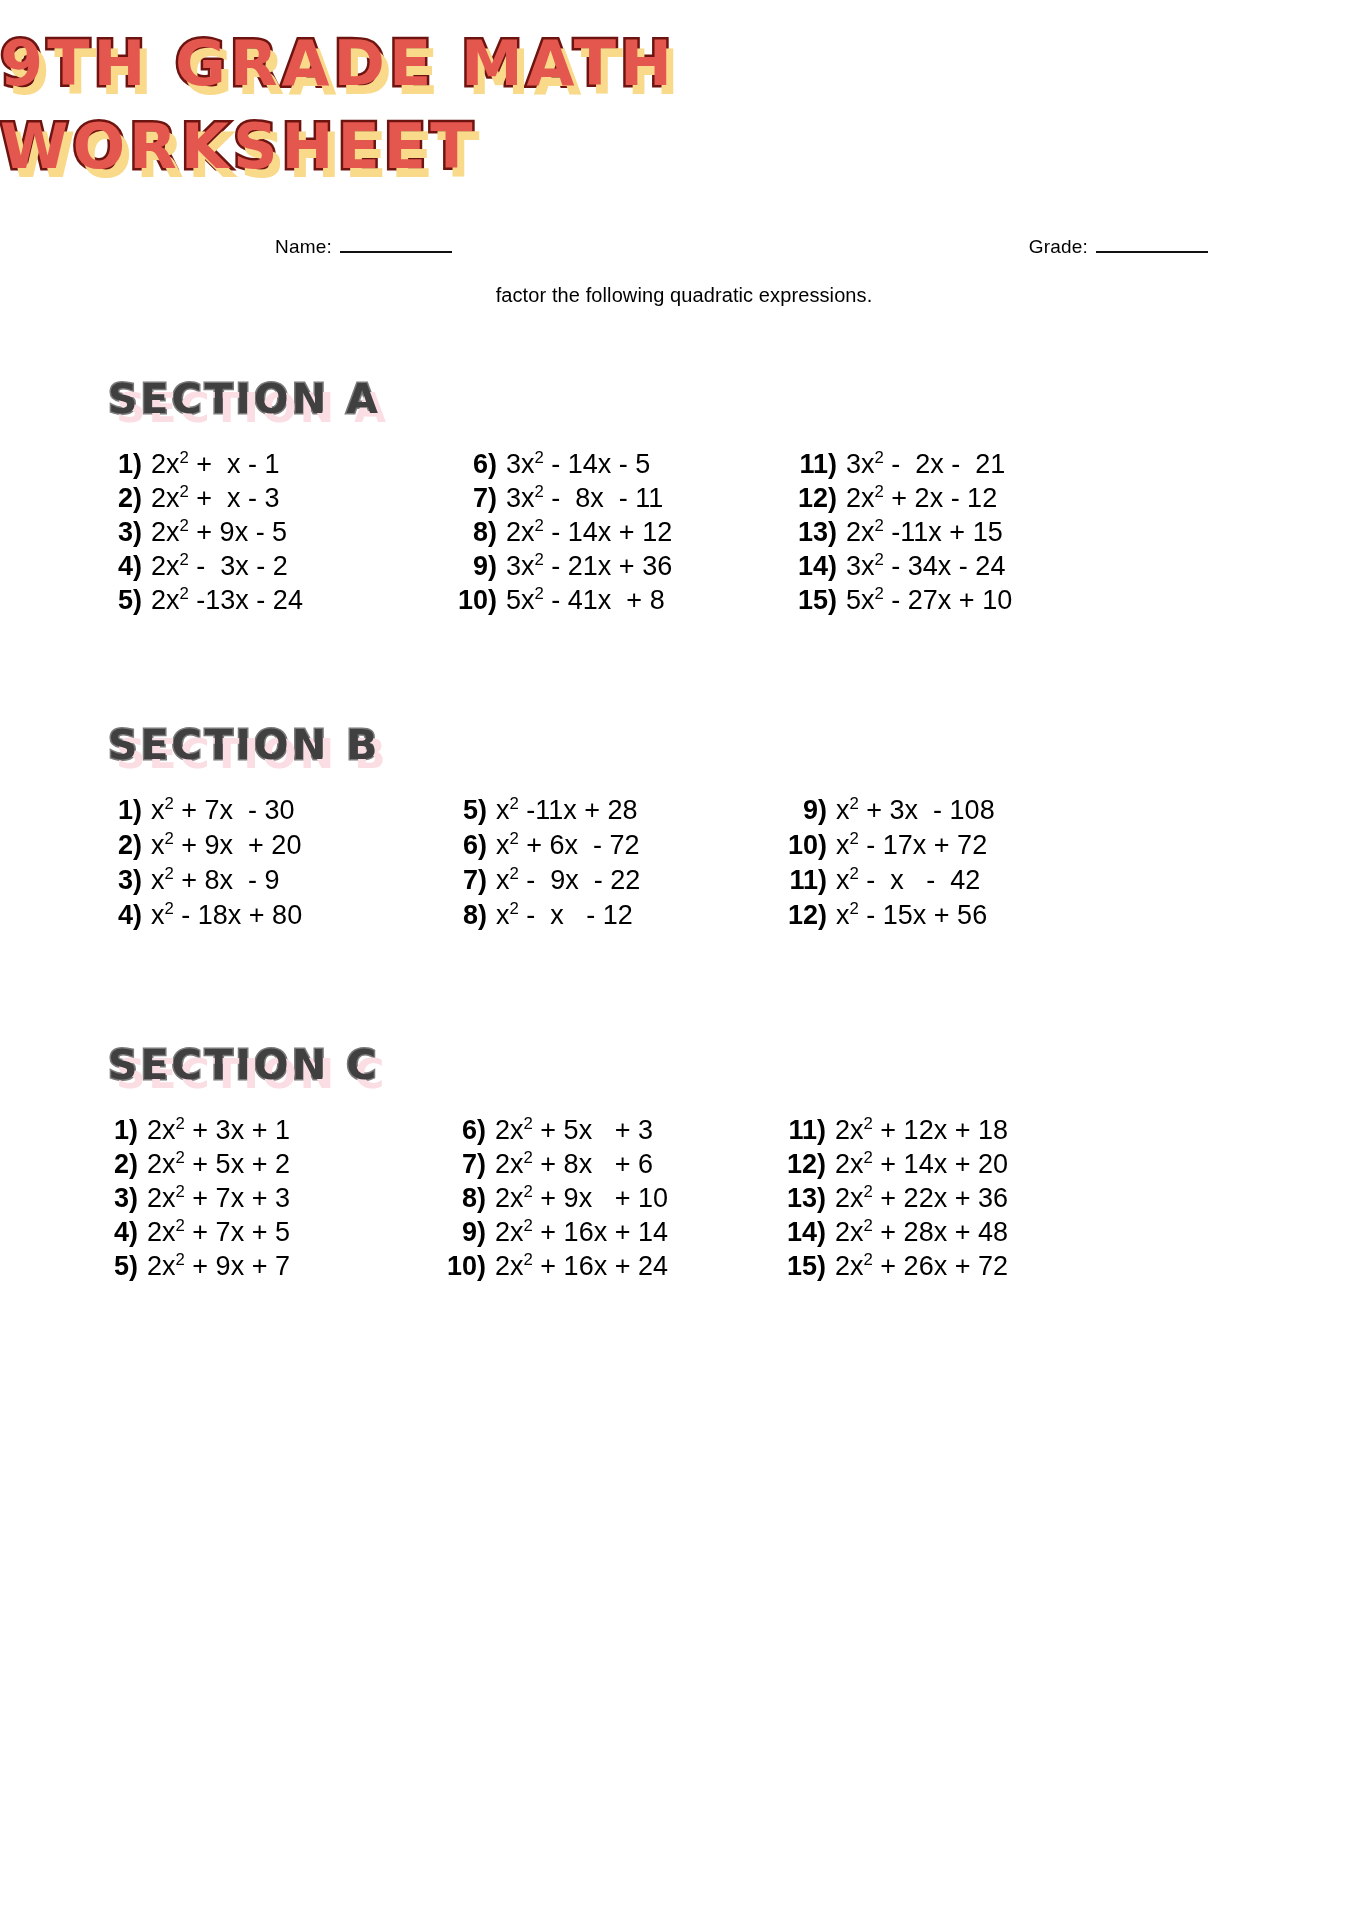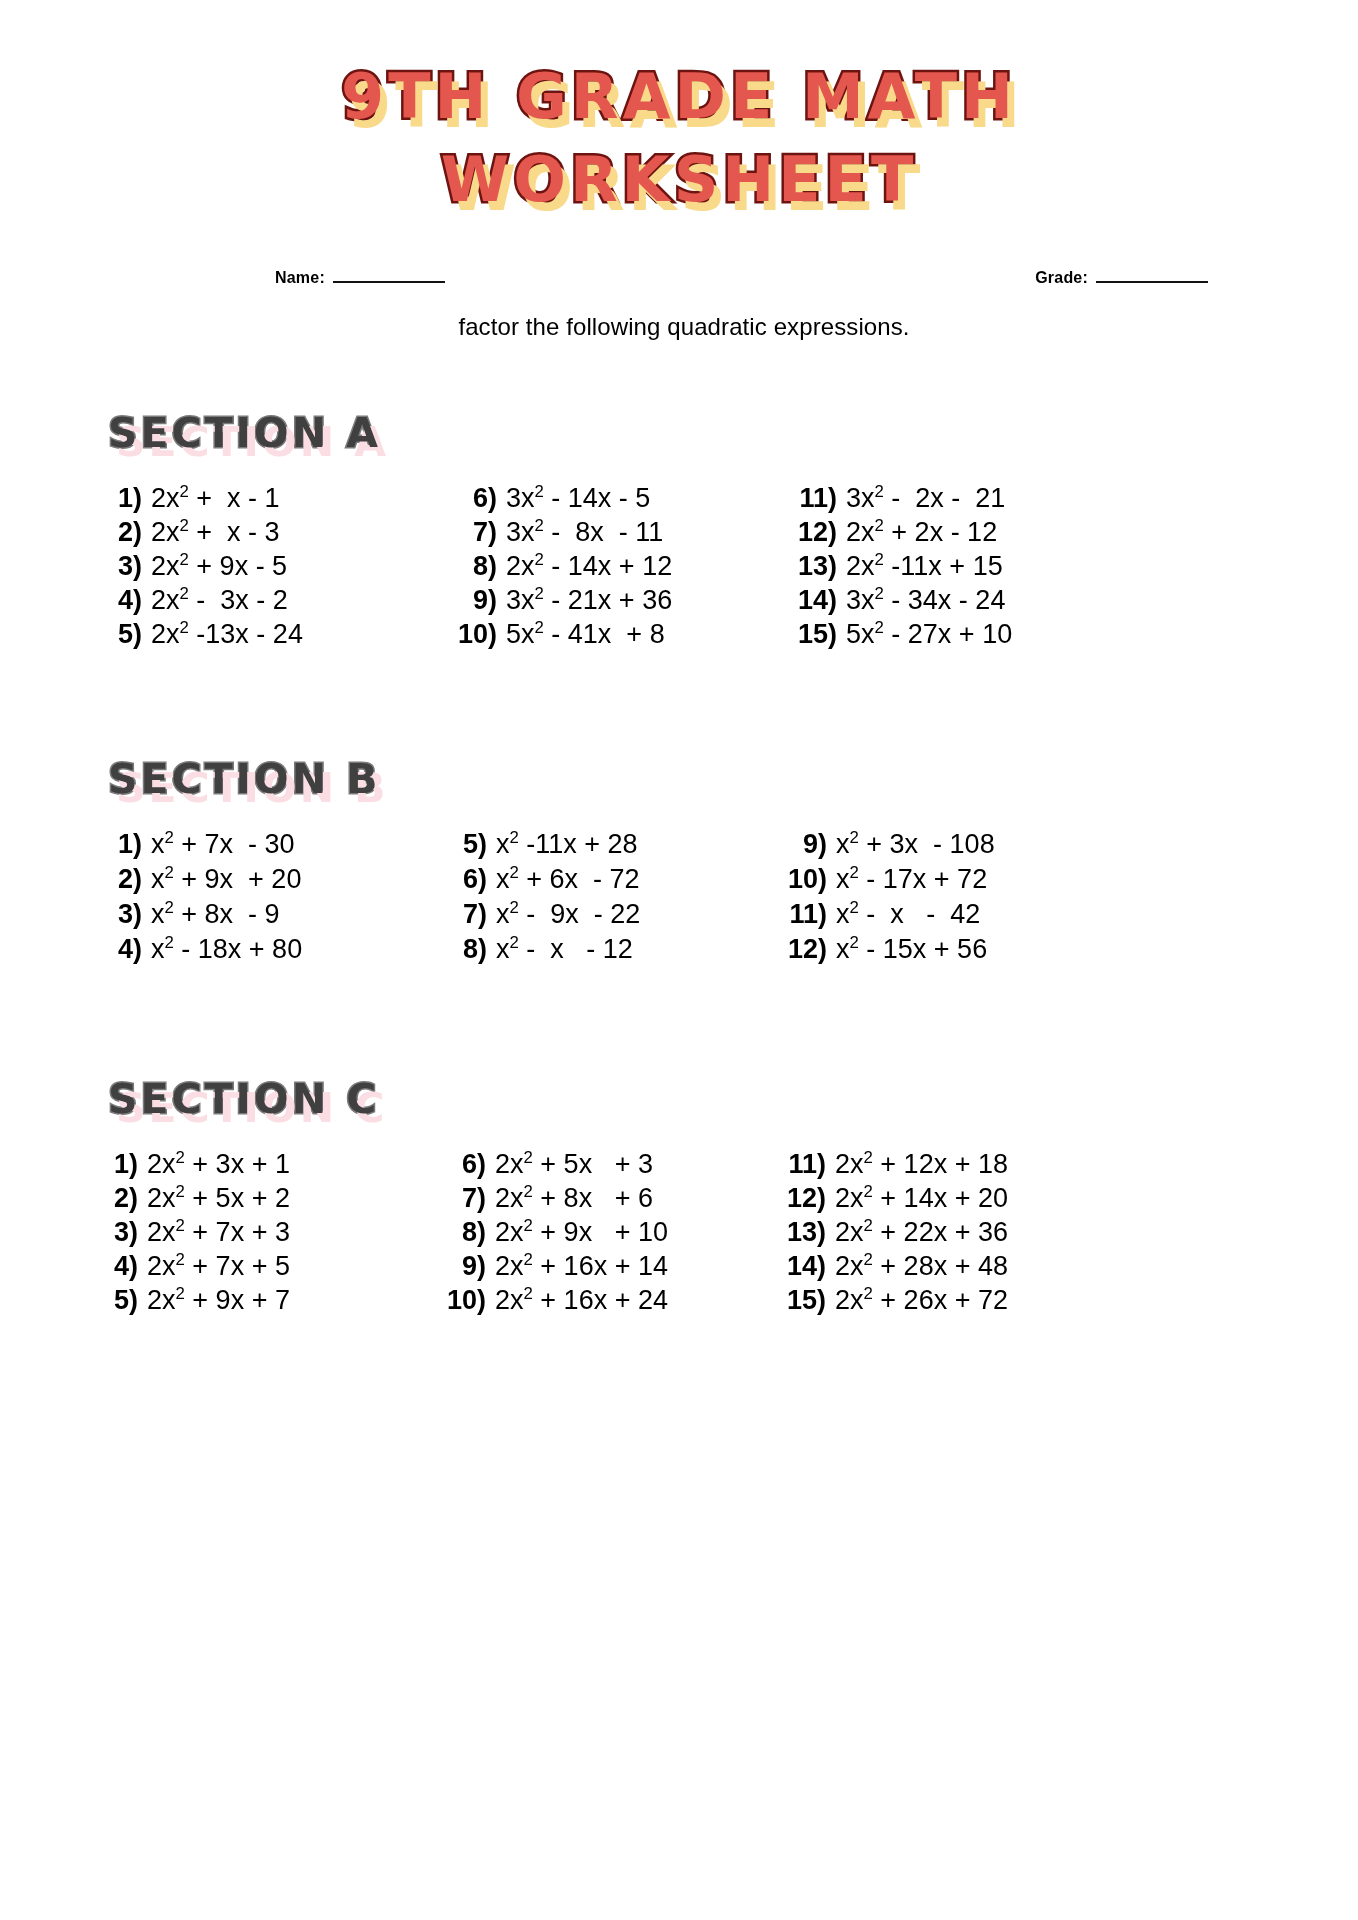--- a/index.html
+++ b/index.html
@@ -12,22 +12,22 @@
     width: 1358px;
     height: 1920px;
     font-family: "Liberation Sans", sans-serif;
     color: #000000;
     position: relative;
     overflow: hidden;
   }
 
   
   .title-block {
-    text-align: center;
-    padding-top: 65px;
+    text-align: left;
+    padding-top: 32px;
   }
   .title-line {
     font-family: "DejaVu Sans", sans-serif;
     font-weight: 700;
     font-size: 62px;
     letter-spacing: 4px;
     line-height: 1.02;
     color: #e4574f;
     text-transform: uppercase;
     -webkit-text-stroke: 5px #6d1410;
@@ -39,38 +39,38 @@
   }
   .title-line.l2 { margin-top: 20px; }
 
   
   .meta-row {
     margin-top: 58px;
     padding: 0 150px 0 275px;
     display: flex;
     justify-content: space-between;
     align-items: baseline;
-    font-size: 16px;
-    font-weight: 700;
+    font-size: 19px;
+    font-weight: 400;
     font-family: "Liberation Sans", sans-serif;
     letter-spacing: .2px;
   }
   .meta-field { display: flex; align-items: baseline; gap: 6px; white-space: nowrap; }
   .meta-rule {
     display: inline-block;
     width: 112px;
     border-bottom: 2px solid #111;
     height: 12px;
     margin-left: 2px;
   }
 
   .instruction {
     margin-top: 26px;
     text-align: center;
-    font-size: 24px;
+    font-size: 20px;
     letter-spacing: .1px;
     padding-left: 10px;
   }
 
   
   .section { margin-top: 48px; }
   .section-heading {
     margin-left: 108px;
     font-family: "DejaVu Sans", sans-serif;
     font-weight: 700;

